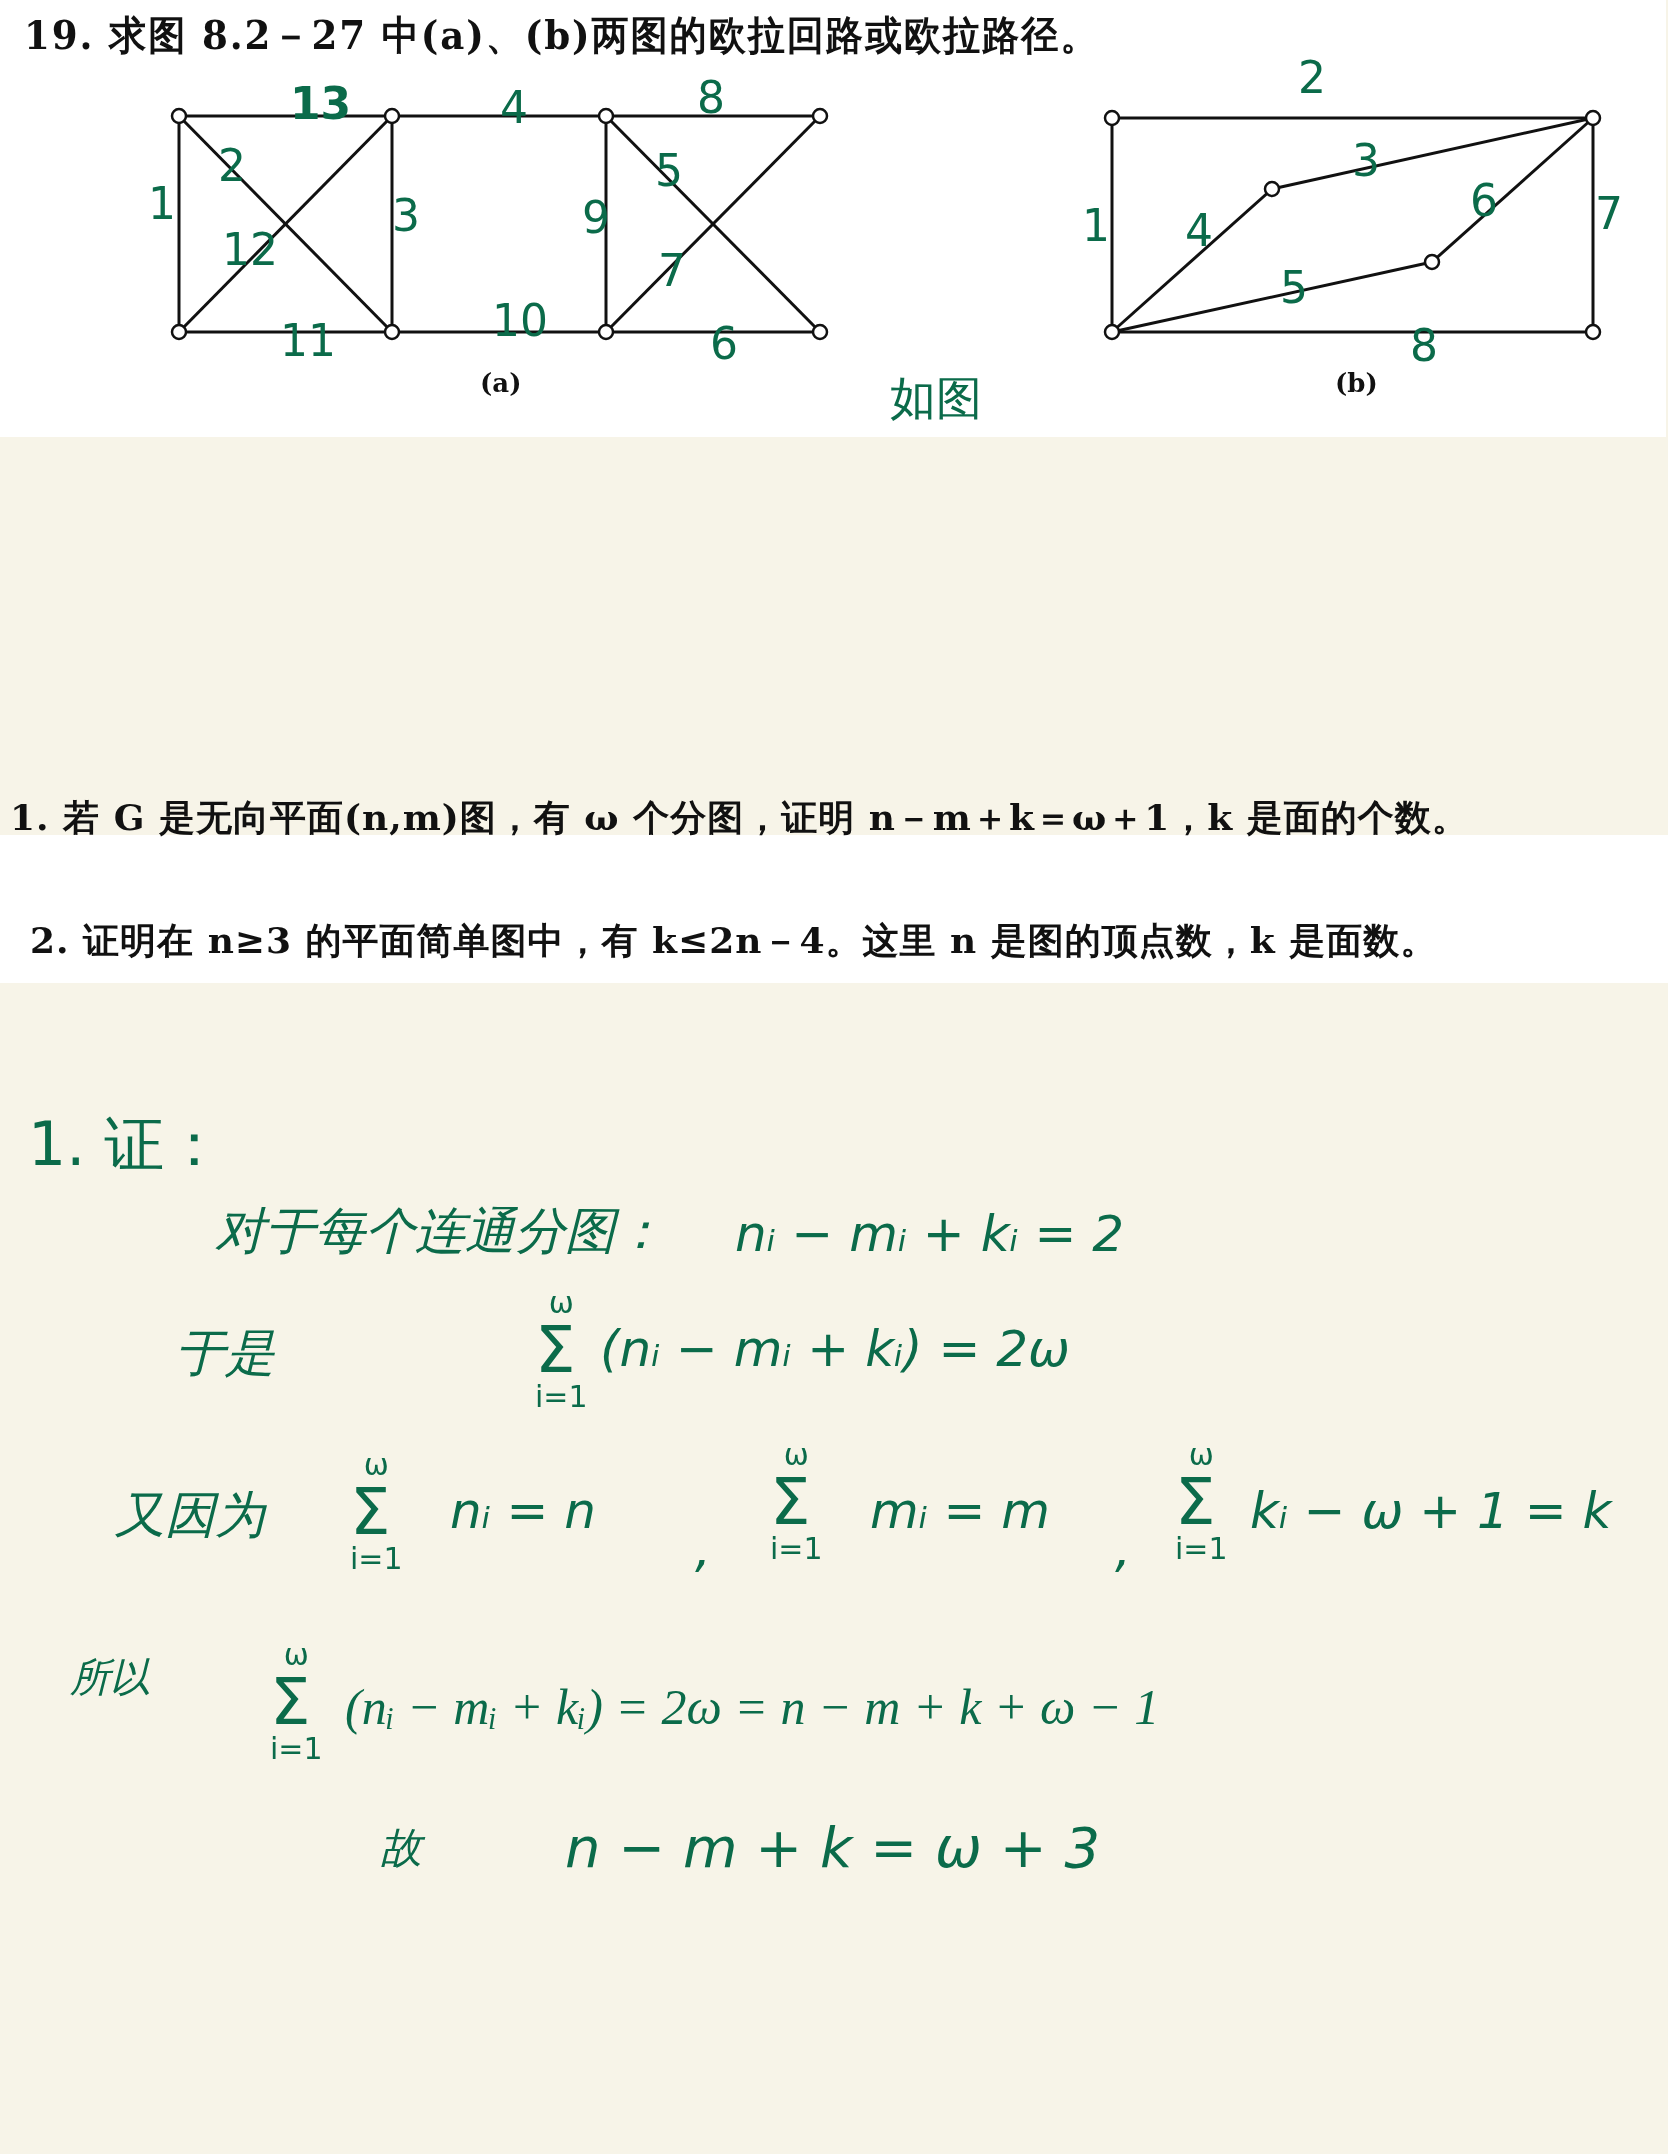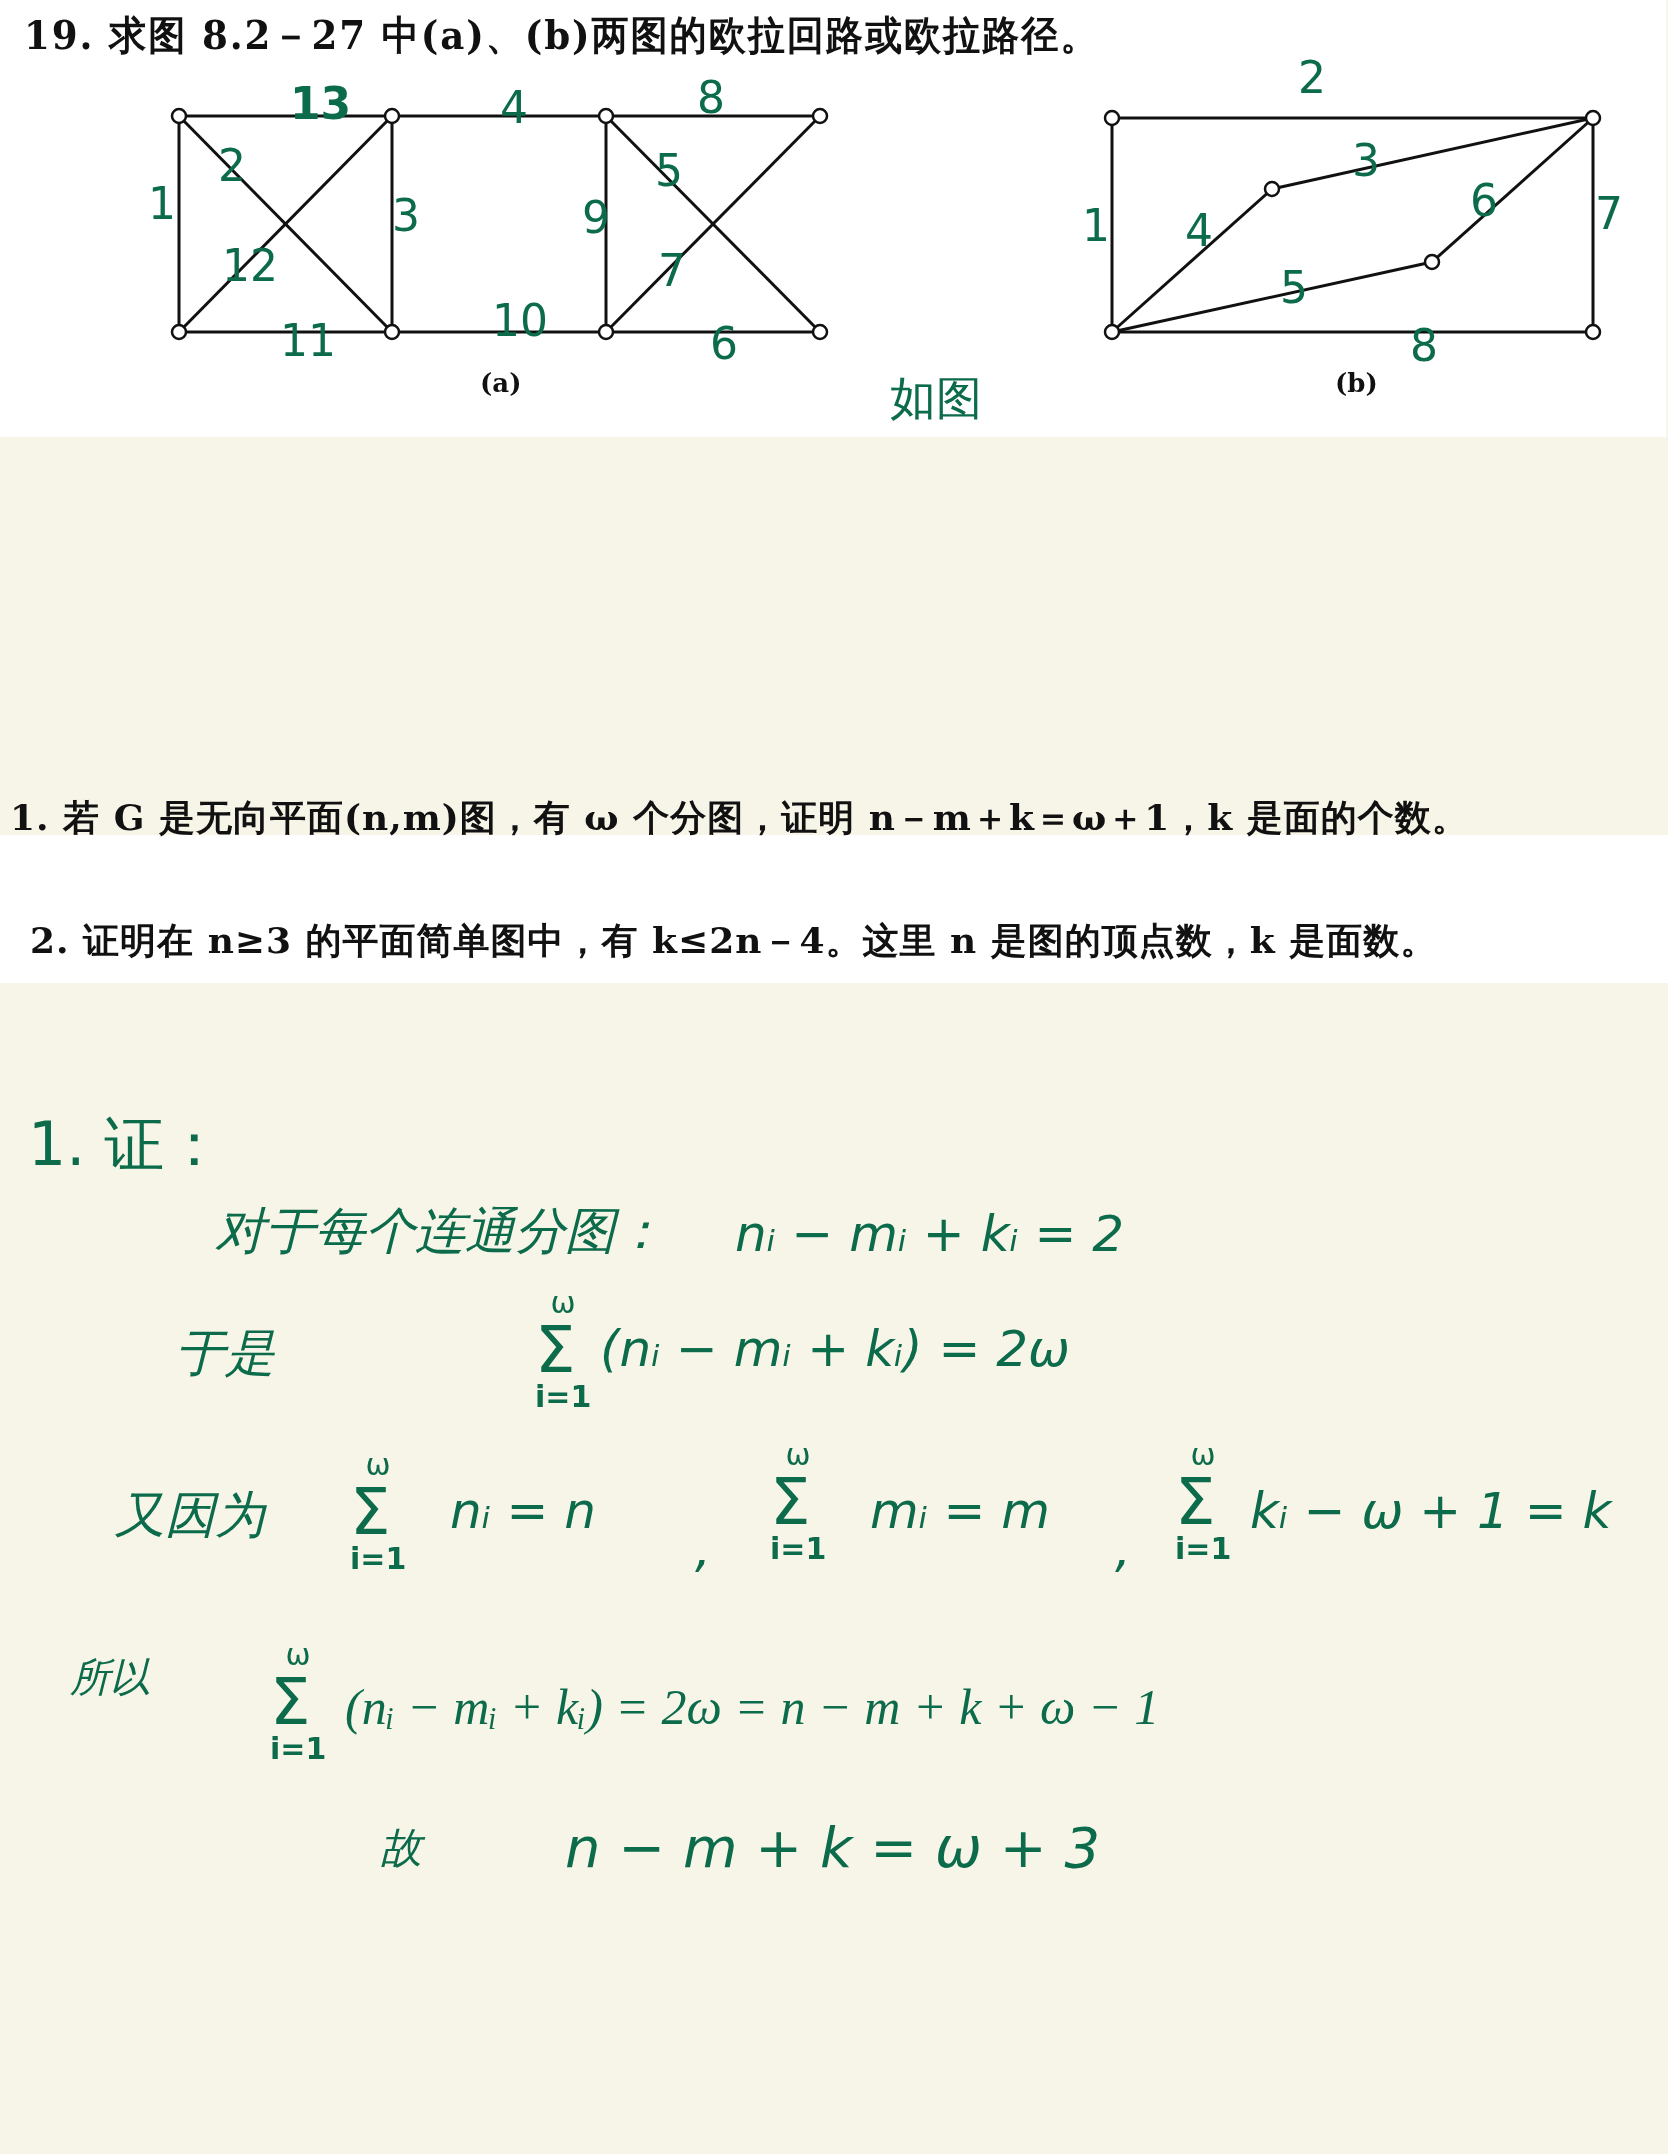--- a/index.html
+++ b/index.html
@@ -26,21 +26,21 @@
   .hw {
     position: absolute; color: #0b6b4a; white-space: nowrap;
     font-family: "DejaVu Sans", "Liberation Sans", sans-serif;
     font-style: italic;
   }
   .edge-label { font-size: 44px; font-style: normal; font-family: "DejaVu Sans", sans-serif; }
   .proof-line { font-size: 50px; }
   .sigma { position: absolute; color: #0b6b4a; font-family: "DejaVu Sans", sans-serif; }
   .sigma .sym { font-size: 64px; line-height: 1; display: block; }
   .sigma .up { font-size: 30px; display: block; text-align: center; line-height: 1; }
-  .sigma .lo { font-size: 30px; display: block; text-align: center; line-height: 1; font-weight: bold; }
+  .sigma .lo { font-size: 30px; display: block; text-align: center; line-height: 1; }
 </style>
 </head>
 <body>
 
 <div id="band-top" class="white-band"></div>
 <div id="band-problems" class="white-band"></div>
 
 <div id="q19-title" class="print">19. 求图 8.2－27 中(a)、(b)两图的欧拉回路或欧拉路径。</div>
 
 <svg class="graph" id="graphs-svg" width="1668" height="437">
@@ -90,21 +90,21 @@
 
 <div id="edge-labels">
     <div class="hw edge-label" style="left: 290px; top: 78px; font-weight: bold;">13</div>
     <div class="hw edge-label" style="left: 500px; top: 82px;">4</div>
     <div class="hw edge-label" style="left: 697px; top: 72px;">8</div>
     <div class="hw edge-label" style="left: 218px; top: 140px;">2</div>
     <div class="hw edge-label" style="left: 148px; top: 178px;">1</div>
     <div class="hw edge-label" style="left: 392px; top: 190px;">3</div>
     <div class="hw edge-label" style="left: 582px; top: 192px;">9</div>
     <div class="hw edge-label" style="left: 655px; top: 145px;">5</div>
-    <div class="hw edge-label" style="left: 222px; top: 240px;">12</div>
+    <div class="hw edge-label" style="left: 222px; top: 224px;">12</div>
     <div class="hw edge-label" style="left: 658px; top: 245px;">7</div>
     <div class="hw edge-label" style="left: 280px; top: 315px;">11</div>
     <div class="hw edge-label" style="left: 492px; top: 295px;">10</div>
     <div class="hw edge-label" style="left: 710px; top: 318px;">6</div>
     <div class="hw edge-label" style="left: 1298px; top: 52px;">2</div>
     <div class="hw edge-label" style="left: 1082px; top: 200px;">1</div>
     <div class="hw edge-label" style="left: 1352px; top: 135px;">3</div>
     <div class="hw edge-label" style="left: 1185px; top: 205px;">4</div>
     <div class="hw edge-label" style="left: 1470px; top: 175px;">6</div>
     <div class="hw edge-label" style="left: 1595px; top: 188px;">7</div>

